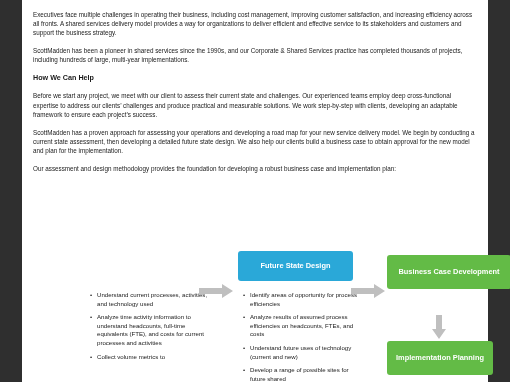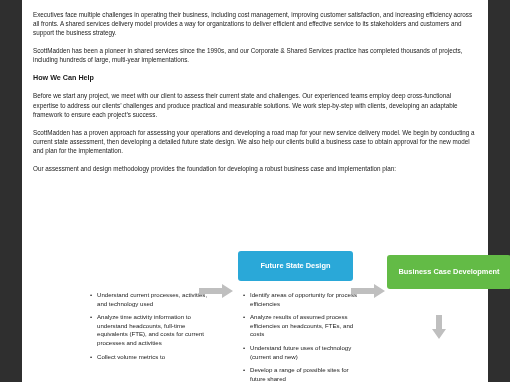--- a/index.html
+++ b/index.html
@@ -156,16 +156,19 @@
         <li>Identify areas of opportunity for process efficiencies</li>
         <li>Analyze results of assumed process efficiencies on headcounts, FTEs, and costs</li>
         <li>Understand future uses of technology (current and new)</li>
         <li>Develop a range of possible sites for future shared</li>
       </ul>
 
       <div class="node green" style="left:343px; top:12px; width:124px; height:34px;">
         <span>Business Case Development</span>
       </div>
 
+      <div class="node green" style="left:343px; top:98px; width:106px; height:34px;">
+        <span>Implementation Planning</span>
+      </div>
 
     </div>
   </div>
 </div>
 
 </body></html>

